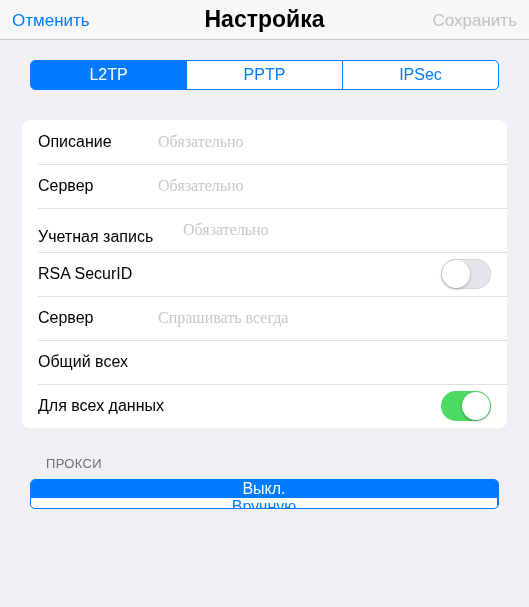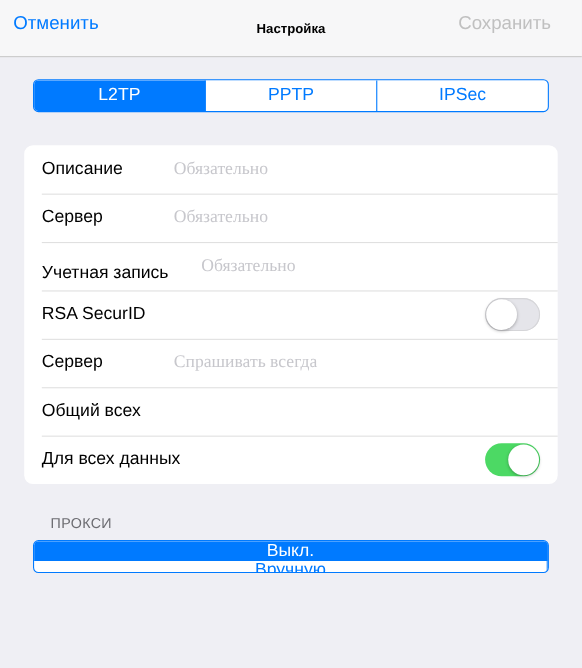--- a/index.html
+++ b/index.html
@@ -9,36 +9,36 @@
     width: 529px;
     height: 607px;
     overflow: hidden;
     color: #000;
   }
   .header {
     display: flex;
     align-items: center;
     justify-content: center;
     position: relative;
-    height: 52px;
+    height: 40px;
     background: #f7f7f8;
     border-bottom: 1px solid #c8c8c8;
     padding: 0 12px;
   }
   .header .left, .header .right {
     position: absolute;
     top: 0;
     height: 42px;
     display: flex;
     align-items: center;
     font-size: 17px;
   }
   .header .left { left: 12px; color: #007aff; }
-  .header .right { right: 28px; color: #c0c0c0; }
-  .header .title { font-size: 12px; font-weight: 600; color: #000; }
+  .header .right { right: 12px; color: #c0c0c0; }
+  .header .title { font-size: 23px; font-weight: 600; color: #000; }
 
   .segmented {
     margin: 20px 30px 30px 30px;
     display: flex;
     border: 1px solid #007aff;
     border-radius: 5px;
     overflow: hidden;
     height: 30px;
     background: #fff;
   }

